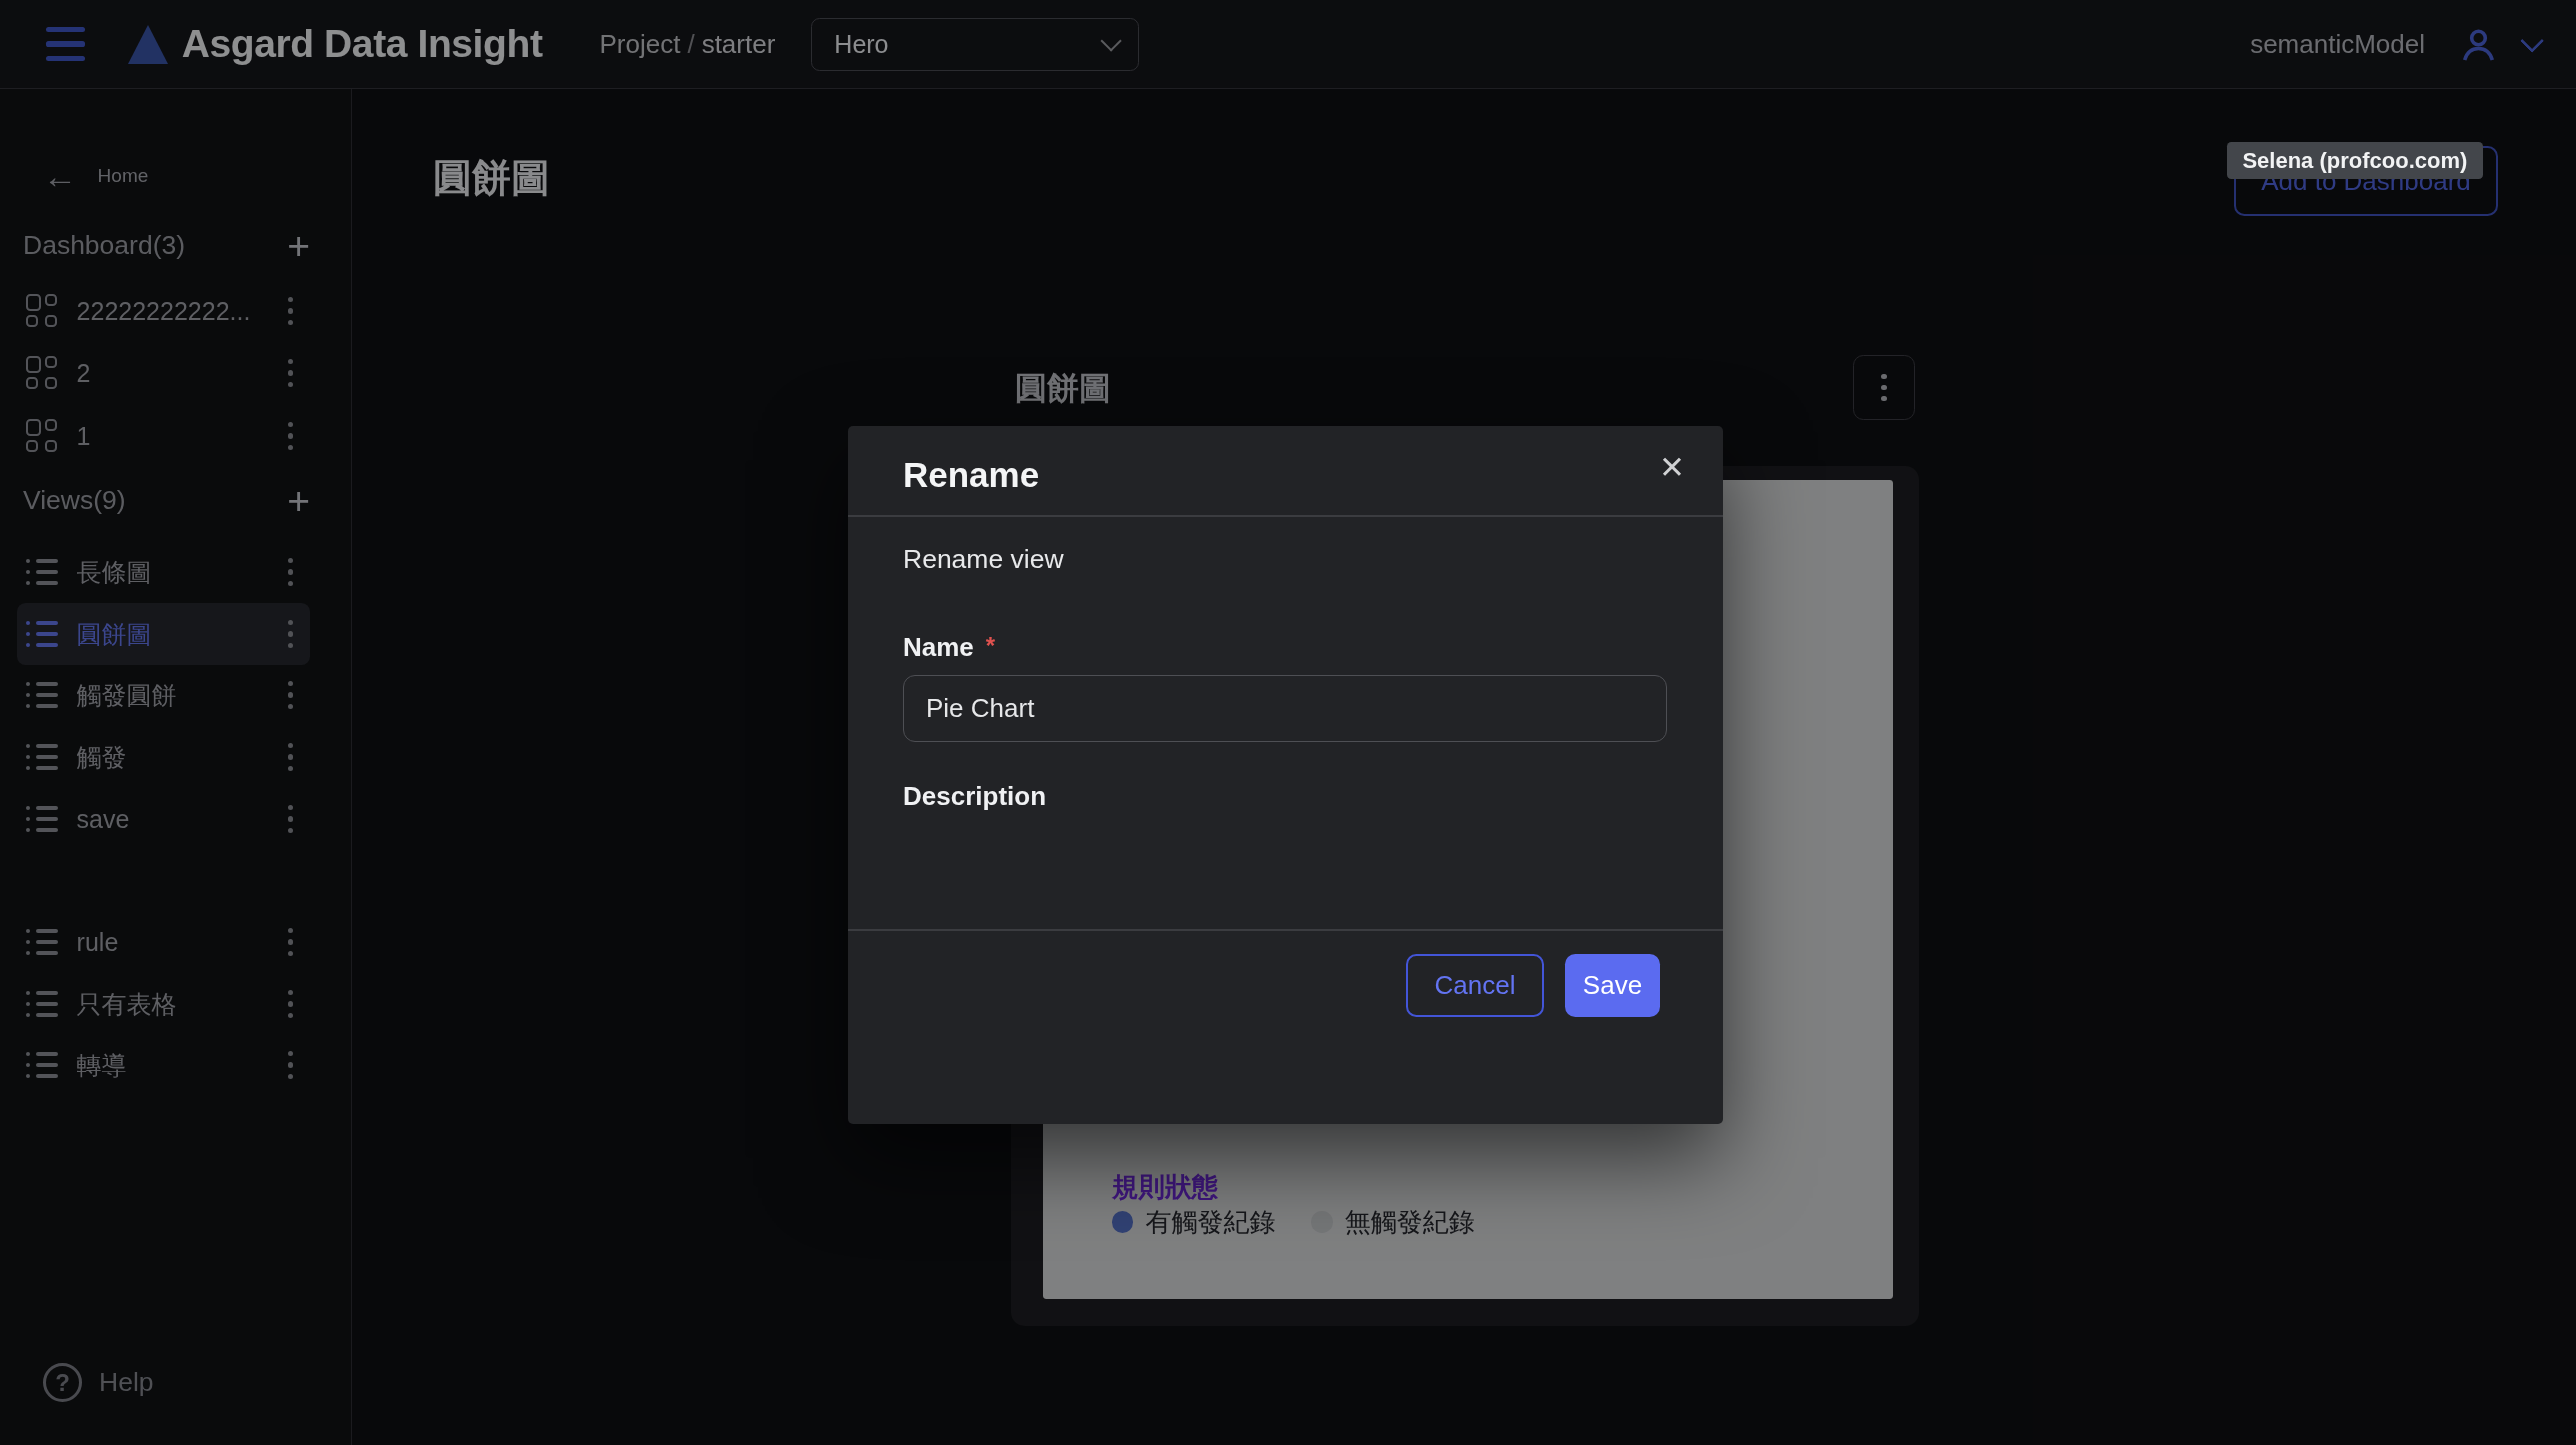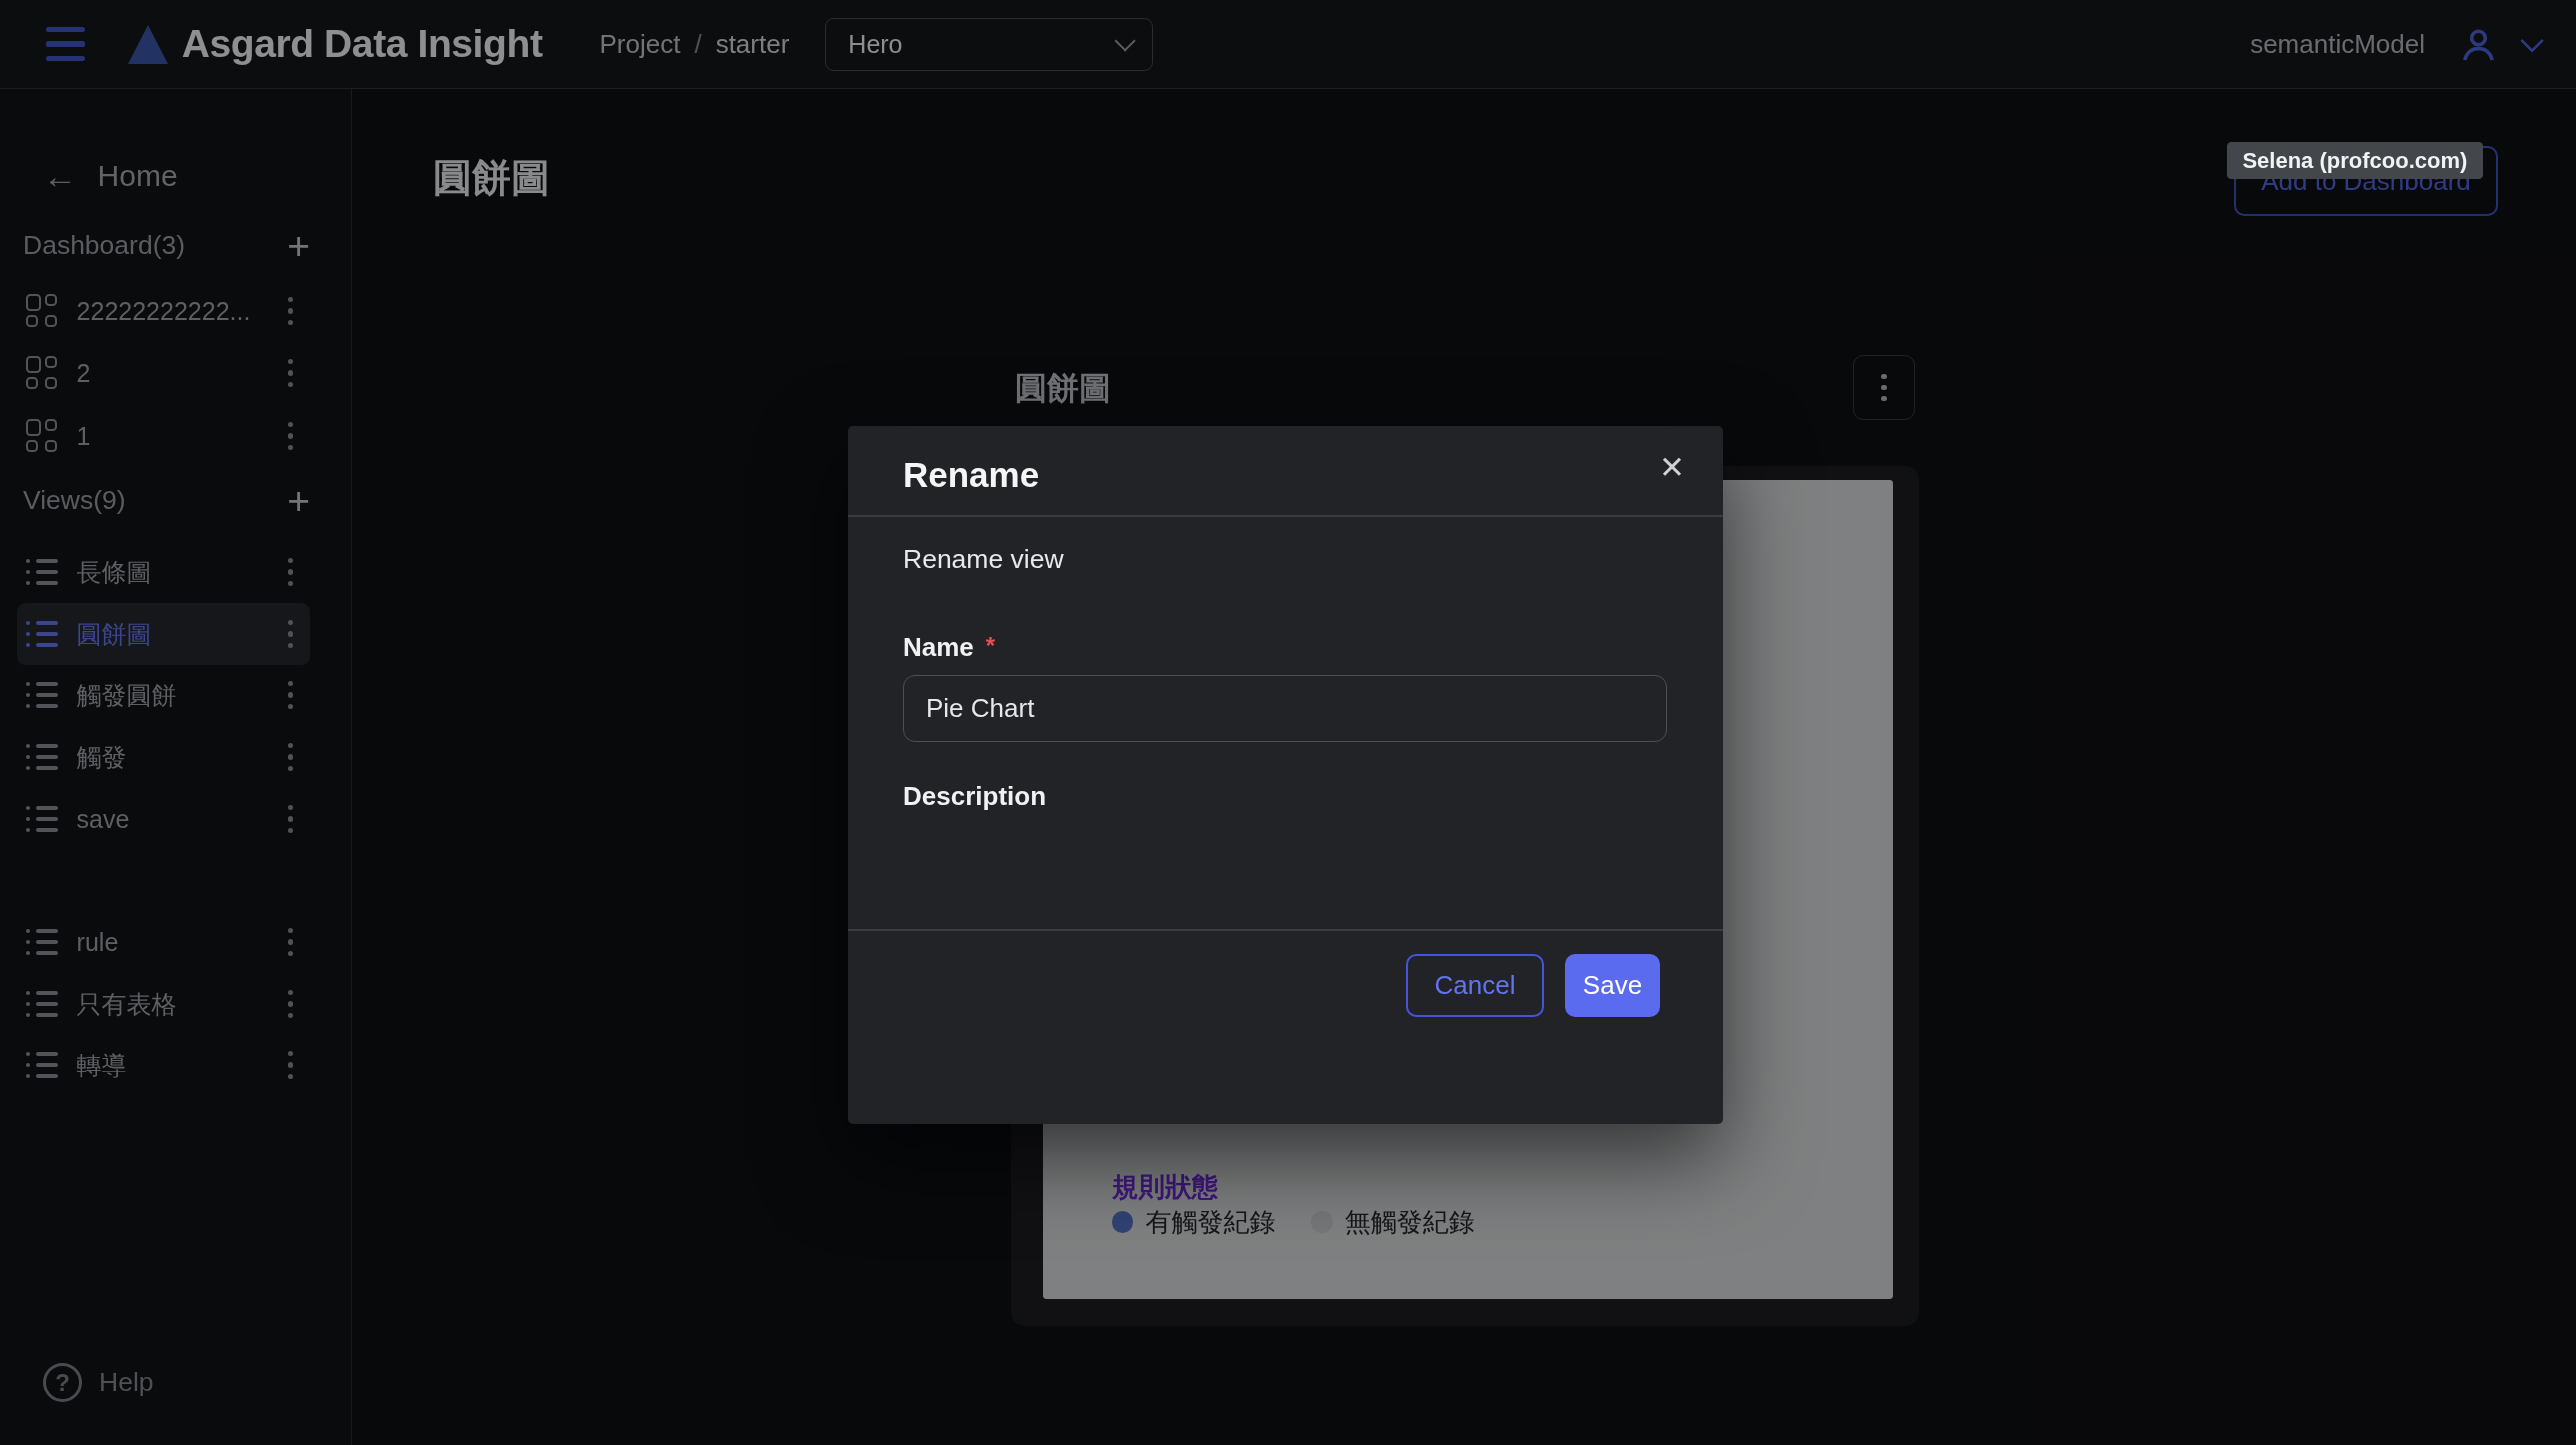--- a/index.html
+++ b/index.html
@@ -8,41 +8,41 @@
   .stage { position:relative; width:2576px; height:1446px; overflow:hidden; background:#0f1013; }
 
   
   .app-header { position:absolute; left:0; top:0; width:2576px; height:89px;
     background:#16171b; border-bottom:1.7px solid #33343a; display:flex; align-items:center; z-index:1; }
   .hamburger { margin-left:46px; width:39px; height:34px; display:flex; flex-direction:column; justify-content:space-between; cursor:pointer; }
   .hamburger span { display:block; height:5.1px; border-radius:2.6px; background:#4058c8; }
   .logo-triangle { margin-left:43px; width:0; height:0;
     border-left:20.6px solid transparent; border-right:20.6px solid transparent; border-bottom:39px solid #3a55a8; }
   .app-title { margin-left:13.7px; font-size:39px; font-weight:700; color:#f2f3f5; letter-spacing:-0.4px; }
-  .breadcrumb { margin-left:57px; display:flex; align-items:center; gap:14px; font-size:26px; }
+  .breadcrumb { margin-left:57px; display:flex; align-items:center; gap:7px; font-size:26px; }
   .bc-project { color:#c2c3c8; }
   .bc-sep { color:#8a8b90; }
   .bc-workspace { color:#d6d7db; }
   .model-select { margin-left:36px; width:328px; height:53px; border:1.7px solid #4a4b52; border-radius:8.6px;
     display:flex; align-items:center; padding:0 22px; cursor:pointer; }
   .model-select .sel-value { font-size:25px; color:#eef0f4; flex:1; }
   .chev { width:15.4px; height:15.4px; border-right:2.6px solid #9a9ba0; border-bottom:2.6px solid #9a9ba0;
     transform:rotate(45deg) translateY(-3.4px); }
   .header-right { margin-left:auto; display:flex; align-items:center; padding-right:39px; }
   .semantic-label { font-size:26px; color:#b6b8bf; margin-right:34px; }
   .person-icon { width:39px; height:39px; margin-right:22px; }
   .acct-chev { width:17px; height:17px; border-right:3.4px solid #4c64d8; border-bottom:3.4px solid #4c64d8;
     transform:rotate(45deg) translateY(-5.1px); border-radius:0.9px; }
 
   
   .sidebar { position:absolute; left:0; top:89px; width:352px; height:1357px;
     background:#121316; border-right:1.7px solid #2e2f35; z-index:1; }
   .home-row { position:absolute; left:43px; top:70px; display:flex; align-items:center; gap:20.6px; cursor:pointer; }
   .arrow-left { font-size:34px; color:#9fa1a8; line-height:1; }
-  .home-label { font-size:30px; color:#a6a8af; }
+  .home-label { font-size:19px; color:#a6a8af; }
   .section-row { position:absolute; left:23px; right:41px; display:flex; align-items:center; justify-content:space-between; }
   .section-title { font-size:26.5px; color:#9b9da4; }
   .plus-btn { font-size:39px; font-weight:300; color:#c3c5cc; line-height:1; cursor:pointer; }
   .side-item { position:absolute; left:17px; width:293px; height:62px; border-radius:8.6px;
     display:flex; align-items:center; padding:0 15.4px 0 8.6px; cursor:pointer; }
   .side-item.selected { background:#26282e; }
   .side-item .label { font-size:25px; color:#a0a2a9; margin-left:17px; flex:1; white-space:nowrap; overflow:hidden; }
   .side-item.selected .label { color:#6577f0; }
   .kebab { width:8.6px; display:flex; flex-direction:column; gap:6px; align-items:center; cursor:pointer; }
   .kebab i { width:5.1px; height:5.1px; border-radius:50%; background:#8a8c93; }

